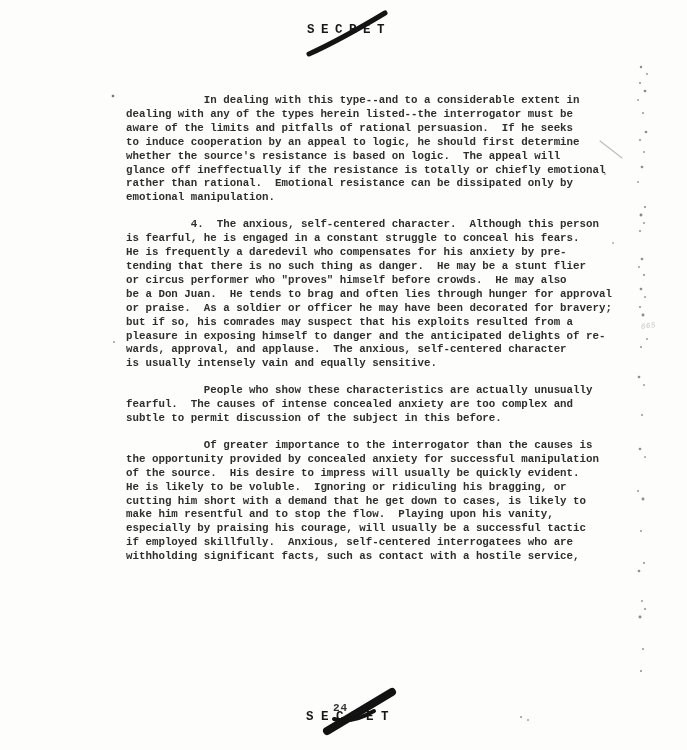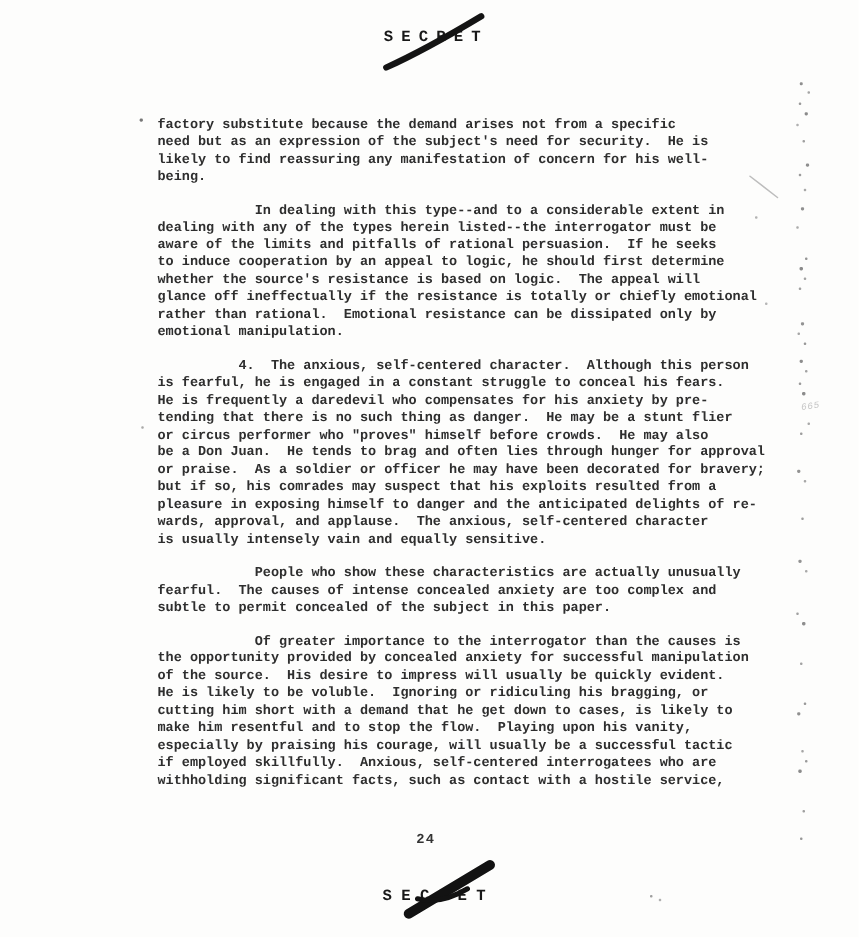--- a/index.html
+++ b/index.html
@@ -21,21 +21,21 @@
     color:#2e2e2e;font-size:10.8px;line-height:13.9px;
     font-weight:bold;
   }
   .page-text p{margin:0 0 13px 0;white-space:pre;}
   .u{
     text-decoration-thickness:1.2px;
     text-underline-offset:2.5px;
   }
   
   .page-number{
-    position:absolute;left:333px;top:666px;
+    position:absolute;left:333px;top:702px;
     color:#333;font-size:11px;font-weight:bold;letter-spacing:1px;
   }
   
   .margin-note{
     position:absolute;left:641px;top:322px;
     color:#c6c6c6;font-size:7.5px;font-style:italic;
     transform:rotate(-8deg);letter-spacing:0.5px;
   }
   
   .speckles{
@@ -62,24 +62,20 @@
   .strikes{position:absolute;left:0;top:0;pointer-events:none;}
 </style>
 </head>
 <body>
 
 <div class="scan">
 
   <span class="stamp stamp-top">SECRET</span>
 
   <div class="page-text">
-    <p>factory substitute because the demand arises not from a specific
-need but as an expression of the subject's need for security.  He is
-likely to find reassuring any manifestation of concern for his well-
-being.</p>
     <p>            In dealing with this type--and to a considerable extent in
 dealing with any of the types herein listed--the interrogator must be
 aware of the limits and pitfalls of rational persuasion.  If he seeks
 to induce cooperation by an appeal to logic, he should first determine
 whether the source's resistance is based on logic.  The appeal will
 glance off ineffectually if the resistance is totally or chiefly emotional
 rather than rational.  Emotional resistance can be dissipated only by
 emotional manipulation.</p>
     <p><span>          4.  </span><span class="u">The anxious, self-centered character.</span><span>  Although this person
 is fearful, he is engaged in a constant struggle to conceal his fears.
@@ -87,21 +83,21 @@
 tending that there is no such thing as danger.  He may be a stunt flier
 or circus performer who "proves" himself before crowds.  He may also
 be a Don Juan.  He tends to brag and often lies through hunger for approval
 or praise.  As a soldier or officer he may have been decorated for bravery;
 but if so, his comrades may suspect that his exploits resulted from a
 pleasure in exposing himself to danger and the anticipated delights of re-
 wards, approval, and applause.  The anxious, self-centered character
 is usually intensely vain and equally sensitive.</span></p>
     <p>            People who show these characteristics are actually unusually
 fearful.  The causes of intense concealed anxiety are too complex and
-subtle to permit concealed of the subject in this paper.</p>
+subtle to permit discussion of the subject in this before.</p>
     <p>            Of greater importance to the interrogator than the causes is
 the opportunity provided by concealed anxiety for successful manipulation
 of the source.  His desire to impress will usually be quickly evident.
 He is likely to be voluble.  Ignoring or ridiculing his bragging, or
 cutting him short with a demand that he get down to cases, is likely to
 make him resentful and to stop the flow.  Playing upon his vanity,
 especially by praising his courage, will usually be a successful tactic
 if employed skillfully.  Anxious, self-centered interrogatees who are
 withholding significant facts, such as contact with a hostile service,</p>
   </div>

